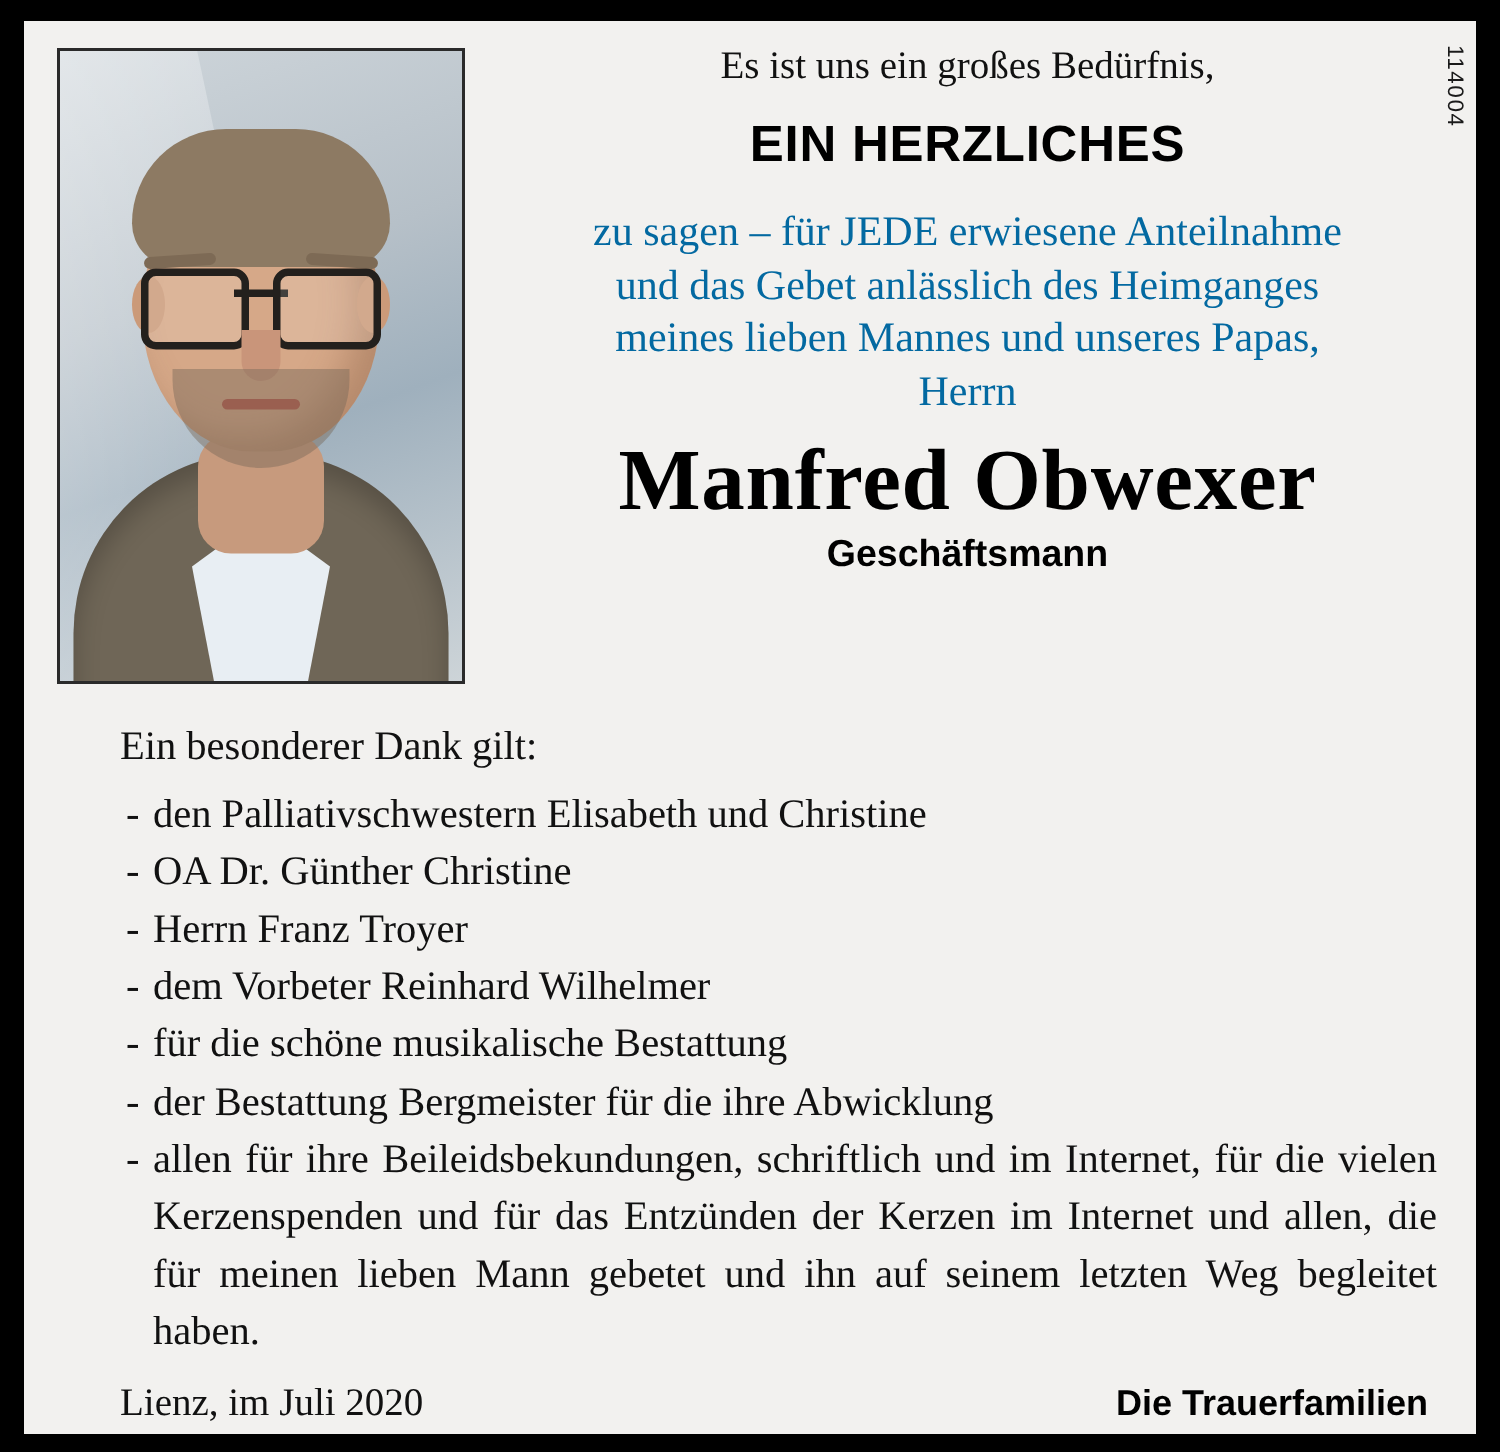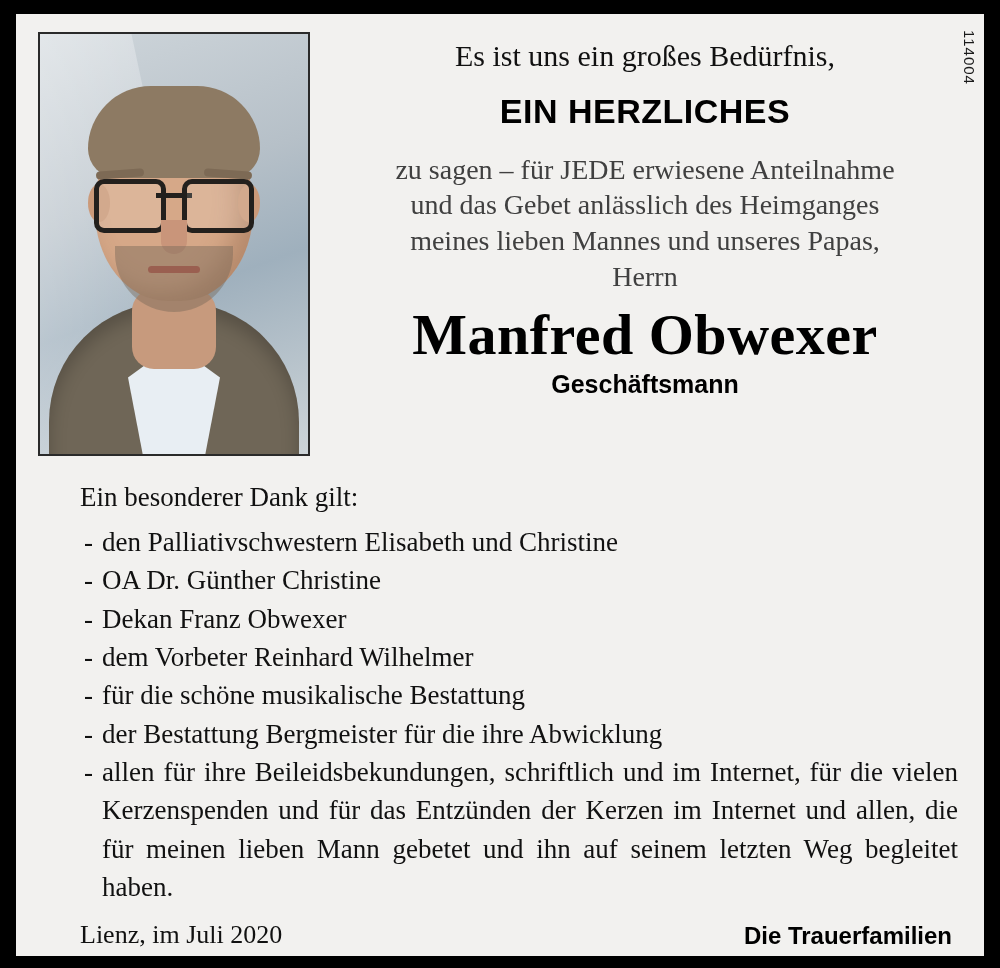--- a/index.html
+++ b/index.html
@@ -199,39 +199,38 @@
     background: #9a5f50;
     border-radius: 6px;
   }
 
   .head-text {
     flex: 1 1 auto;
     padding-left: 18px;
     text-align: center;
   }
   .line-intro {
-    font-size: 30px;
+    font-size: 26px;
     color: #111;
     line-height: 1.2;
-    margin-top: 10px;
   }
   .headline {
     font-family: "Liberation Sans", sans-serif;
     font-weight: bold;
     font-size: 34px;
     letter-spacing: .5px;
     line-height: 1.28;
     margin-top: 16px;
     color: #000;
   }
   .lead {
     font-size: 28px;
     line-height: 1.28;
     margin-top: 18px;
-    color: #404040;
+    color: #0369a1;
   }
   .name {
     font-size: 58px;
     font-weight: bold;
     letter-spacing: .5px;
     line-height: 1.05;
     margin-top: 10px;
     color: #000;
   }
   .occupation {
@@ -343,21 +342,21 @@
       <li>
         <span class="dash">-</span>
         <span class="txt">den Palliativschwestern Elisabeth und Christine</span>
       </li>
       <li>
         <span class="dash">-</span>
         <span class="txt">OA Dr. Günther Christine</span>
       </li>
       <li>
         <span class="dash">-</span>
-        <span class="txt">Dekan Franz Obwexer</span>
+        <span class="txt">Herrn Franz Troyer</span>
       </li>
       <li>
         <span class="dash">-</span>
         <span class="txt">dem Vorbeter Reinhard Wilhelmer</span>
       </li>
       <li>
         <span class="dash">-</span>
         <span class="txt">für die schöne musikalische Bestattung</span>
       </li>
       <li>

